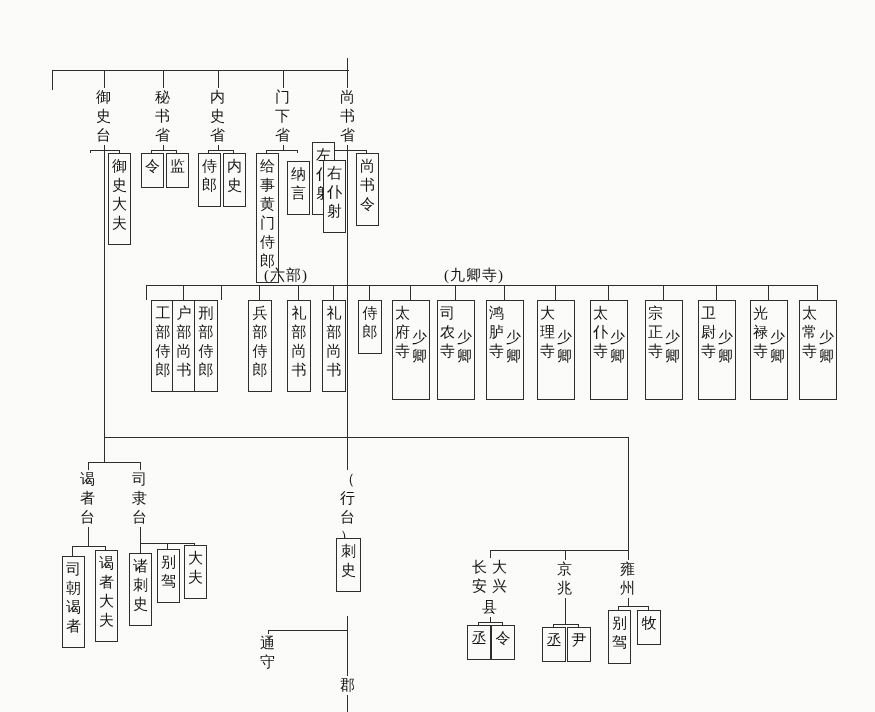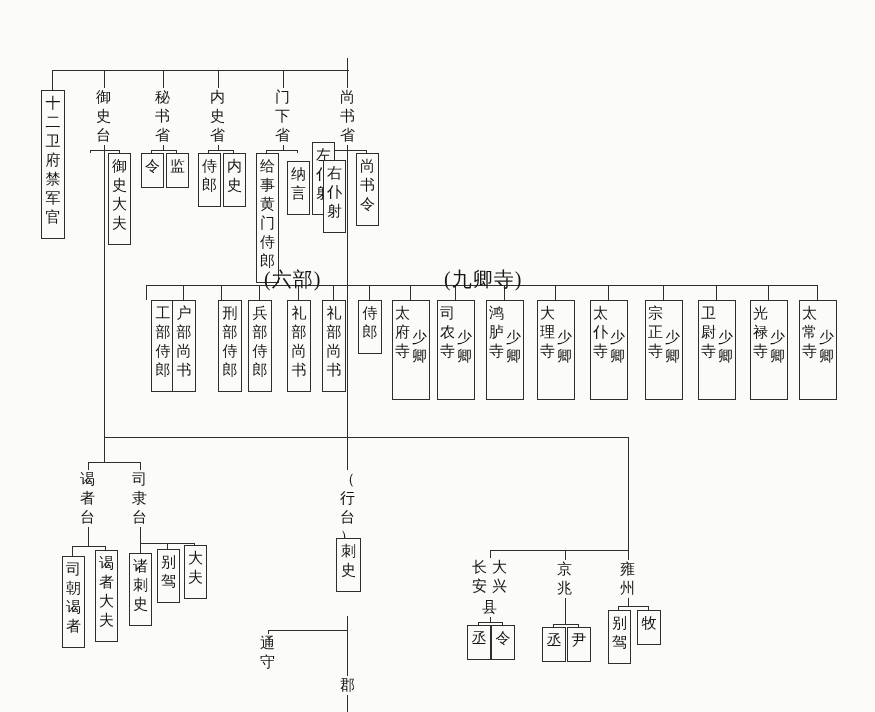--- a/index.html
+++ b/index.html
@@ -4,21 +4,21 @@
 <title>Diagram</title>
 <style>
   html,body{margin:0;padding:0}
   body{background:#e9e9e7;font-family:"Liberation Serif","DejaVu Serif",serif}
   #canvas{position:relative;width:875px;height:712px;background:#fbfbf9;color:#161616;overflow:hidden;margin:0 auto}
   .line{position:absolute;background:#2e2e2e}
   .vtext{display:block;font-size:15px;line-height:19px;width:17px;word-break:break-all;line-break:anywhere;text-align:center}
   .lab{position:absolute}
   .box{position:absolute;border:1px solid #2e2e2e;background:#fbfbf9;display:flex;justify-content:center;align-items:flex-start;padding:3px 0}
   .box.center{align-items:center}
-  .hlabel{position:absolute;font-size:20px;white-space:nowrap;letter-spacing:1px}
+  .hlabel{position:absolute;font-size:15px;white-space:nowrap;letter-spacing:1px}
   .court{padding:3px 0}
   .court .dep{margin-top:24px}
 </style>
 </head>
 <body>
 
 <div id="canvas">
 
   <div class="line" style="left:52px;top:70px;width:297px;height:1px"></div>
   <div class="line" style="left:90px;top:150px;width:30px;height:1px"></div>
@@ -96,23 +96,20 @@
   <div class="line" style="left:478px;top:622px;width:1px;height:3px"></div>
   <div class="line" style="left:502px;top:622px;width:1px;height:3px"></div>
   <div class="line" style="left:565px;top:598px;width:1px;height:26px"></div>
   <div class="line" style="left:553px;top:624px;width:1px;height:3px"></div>
   <div class="line" style="left:578px;top:624px;width:1px;height:3px"></div>
   <div class="line" style="left:628px;top:598px;width:1px;height:8px"></div>
   <div class="line" style="left:618px;top:606px;width:1px;height:4px"></div>
   <div class="line" style="left:648px;top:606px;width:1px;height:4px"></div>
 
 
-  <div class="box" style="left:41px;top:90px;width:22px;height:141px">
-    <span class="vtext">十二卫府禁军官</span>
-  </div>
   <span class="vtext lab" style="left:95px;top:88px">御史台</span>
   <span class="vtext lab" style="left:154px;top:88px">秘书省</span>
   <span class="vtext lab" style="left:209px;top:88px">内史省</span>
   <span class="vtext lab" style="left:274px;top:88px">门下省</span>
   <span class="vtext lab" style="left:339px;top:88px">尚书省</span>
 
   <div class="box" style="left:108px;top:153px;width:21px;height:84px">
     <span class="vtext">御史大夫</span>
   </div>
 
@@ -149,21 +146,21 @@
 
   <span class="hlabel" style="left:264px;top:266px">(六部)</span>
   <span class="hlabel" style="left:444px;top:266px">(九卿寺)</span>
 
   <div class="box" style="left:151px;top:300px;width:22px;height:84px">
     <span class="vtext">工部侍郎</span>
   </div>
   <div class="box" style="left:172px;top:300px;width:22px;height:84px">
     <span class="vtext">户部尚书</span>
   </div>
-  <div class="box" style="left:218px;top:300px;width:22px;height:84px">
+  <div class="box" style="left:194px;top:300px;width:22px;height:84px">
     <span class="vtext">刑部侍郎</span>
   </div>
   <div class="box" style="left:248px;top:300px;width:22px;height:84px">
     <span class="vtext">兵部侍郎</span>
   </div>
   <div class="box" style="left:287px;top:300px;width:22px;height:84px">
     <span class="vtext">礼部尚书</span>
   </div>
   <div class="box" style="left:322px;top:300px;width:22px;height:84px">
     <span class="vtext">礼部尚书</span>

